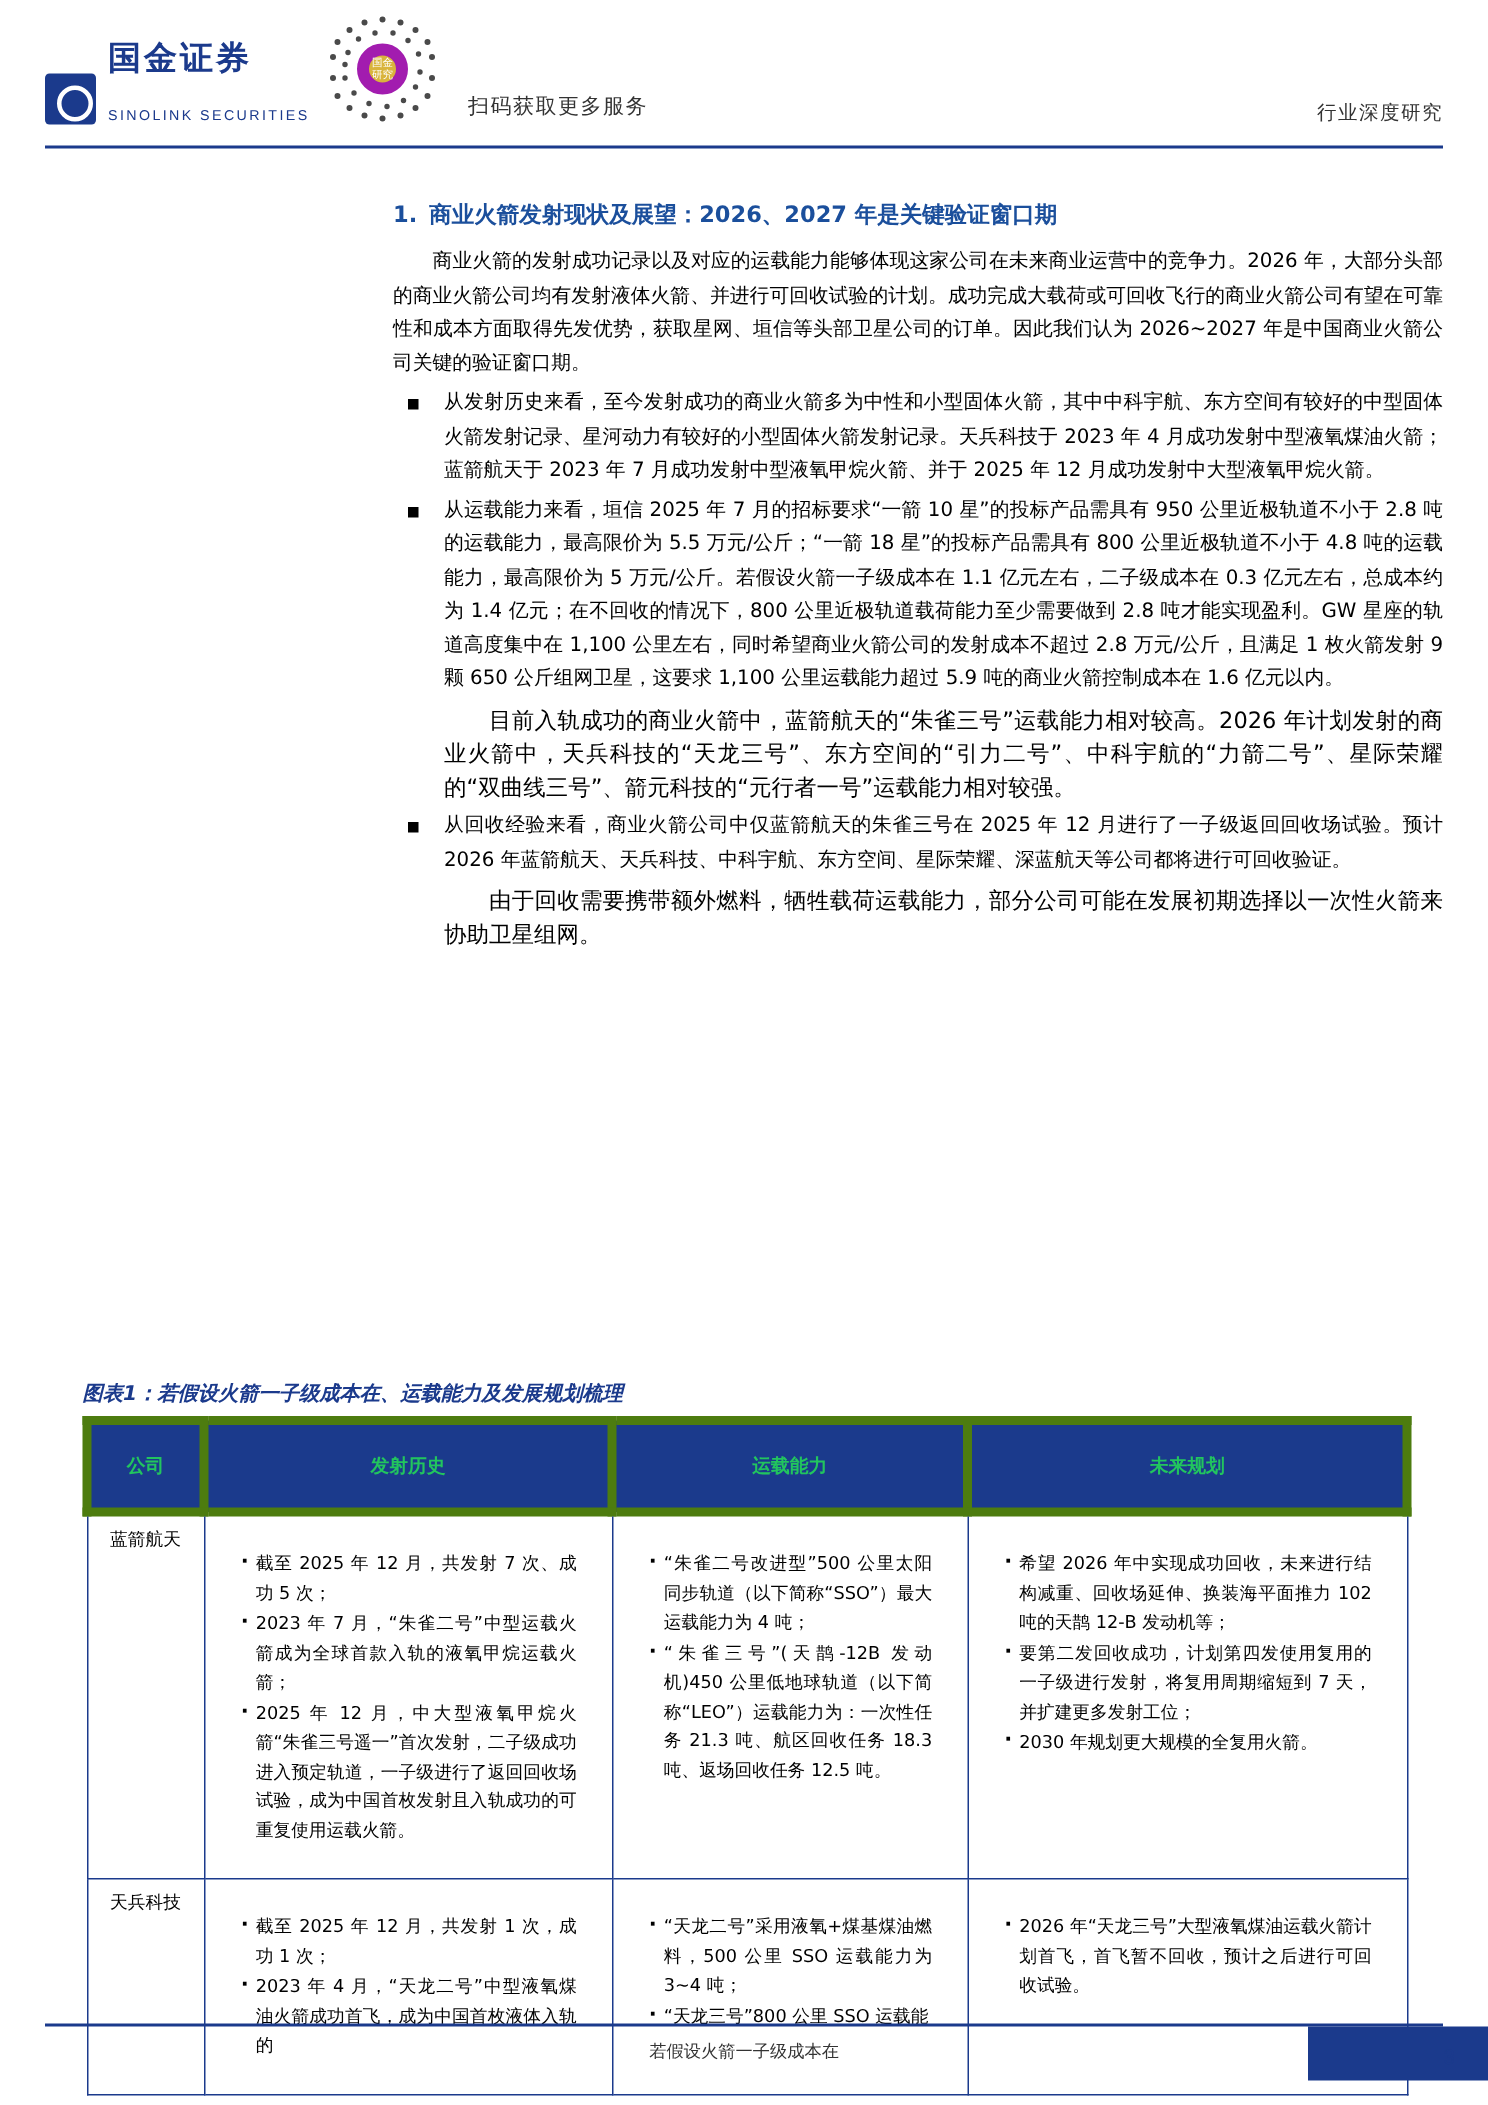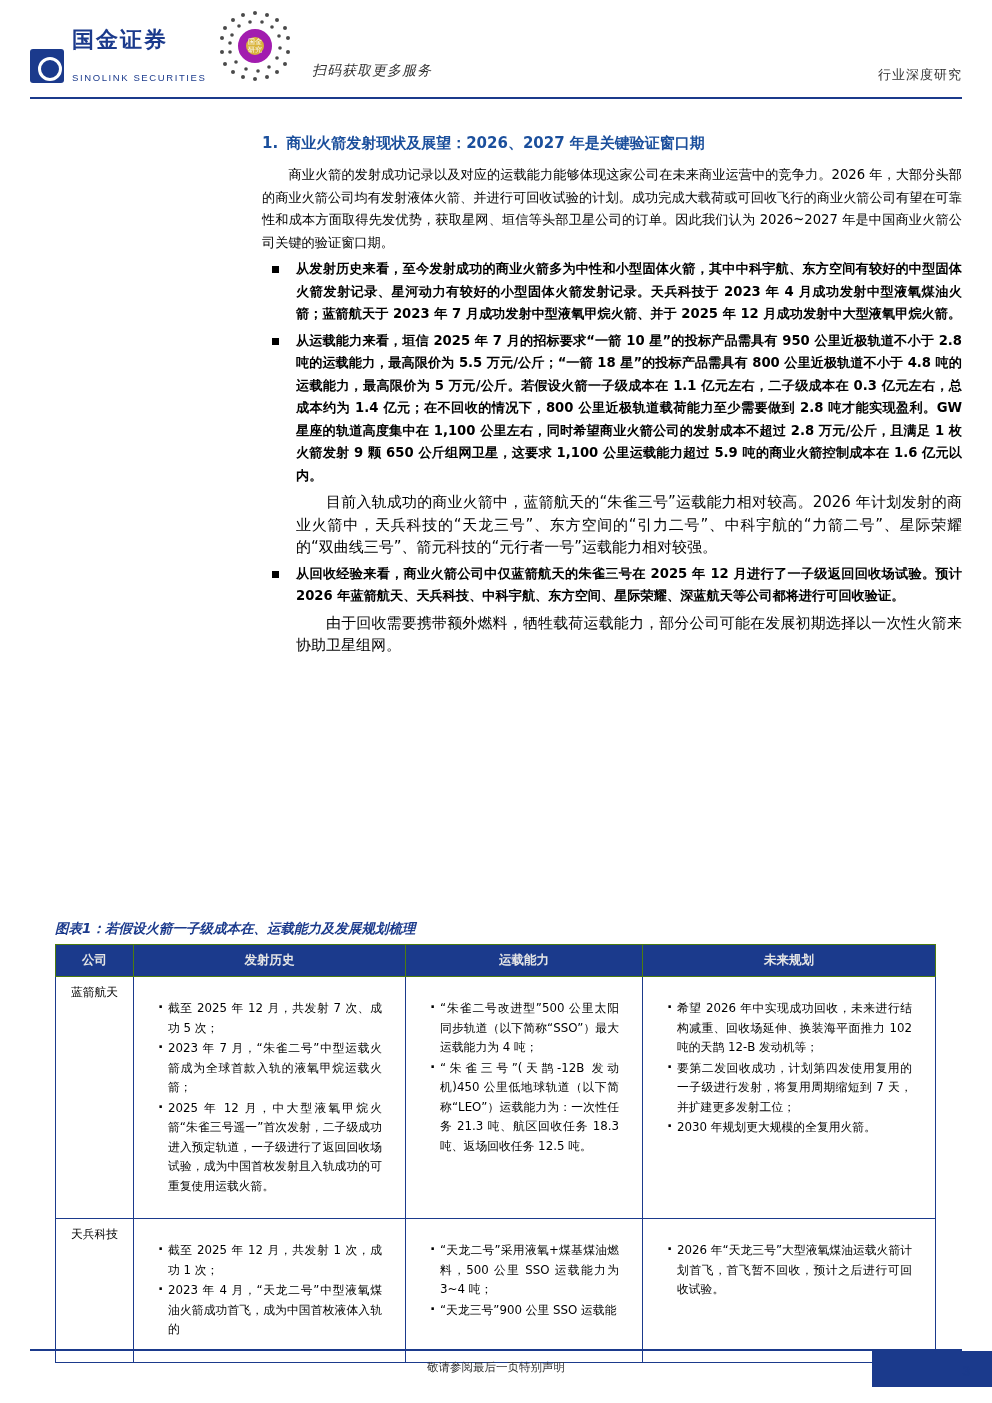--- a/index.html
+++ b/index.html
@@ -87,21 +87,20 @@
     font-size: 7px;
     line-height: 8px;
     text-align: center;
   }
   .scan-text {
     position: absolute;
     left: 312px; top: 62px;
     font-size: 14px;
     color: #333;
     letter-spacing: 1px;
-    font-style: italic;
   }
   .header-right {
     position: absolute;
     right: 30px; top: 66px;
     font-size: 13px;
     color: #333;
     letter-spacing: 1px;
   }
   .header-rule {
     position: absolute;
@@ -129,21 +128,21 @@
   .section-head {
     color: #1b4f9c;
     font-weight: bold;
     font-size: 15px;
     line-height: 26px;
     margin: 12px 0 8px 0;
     display: flex;
   }
   .section-head .num { margin-right: 8px; }
 
-  .bullet-list { margin: 0; padding: 0; list-style: none; font-weight: bold; }
+  .bullet-list { margin: 0; padding: 0; list-style: none; }
   .bullet {
     position: relative;
     padding-left: 34px;
     margin-bottom: 4px;
     font-size: 13.2px;
     line-height: 22.5px;
     text-align: justify;
     text-justify: inter-ideograph;
   }
   .bullet::before {
@@ -177,25 +176,25 @@
     color: #1b3a8c;
     margin-bottom: 6px;
   }
   table.data {
     border-collapse: collapse;
     width: 880px;
     table-layout: fixed;
   }
   table.data th {
     background: #1b3a8c;
-    color: #e5e5e5;
+    color: #22c55e;
     font-size: 12.5px;
     font-weight: bold;
-    padding: 7px 4px;
-    border: 1px solid #4d7c0f;
+    padding: 19px 4px;
+    border: 6px solid #4d7c0f;
     text-align: center;
   }
   table.data td {
     border: 1px solid #1b3a8c;
     font-size: 11.8px;
     line-height: 19.5px;
     padding: 6px 7px;
     vertical-align: top;
     color: #000;
   }
@@ -380,29 +379,29 @@
         <td class="company">天兵科技</td>
         <td>
           <ul>
             <li>截至 2025 年 12 月，共发射 1 次，成功 1 次；</li>
             <li>2023 年 4 月，“天龙二号”中型液氧煤油火箭成功首飞，成为中国首枚液体入轨的</li>
           </ul>
         </td>
         <td>
           <ul>
             <li>“天龙二号”采用液氧+煤基煤油燃料，500 公里 SSO 运载能力为 3~4 吨；</li>
-            <li>“天龙三号”900 公里 SSO 运载能</li>
+            <li>“天龙三号”800 公里 SSO 运载能</li>
           </ul>
         </td>
         <td>
           <ul>
             <li>2026 年“天龙三号”大型液氧煤油运载火箭计划首飞，首飞暂不回收，预计之后进行可回收试验。</li>
           </ul>
         </td>
       </tr>
     </tbody>
   </table>
 </div>
 
 <div class="footer-rule"></div>
 <div class="page-tab"></div>
-<div class="footer-text">敬请参阅最后一页特别声明</div>
+<div class="footer-text">若假设火箭一子级成本在</div>
 <div class="page-num">3</div>
 
 </body></html>

